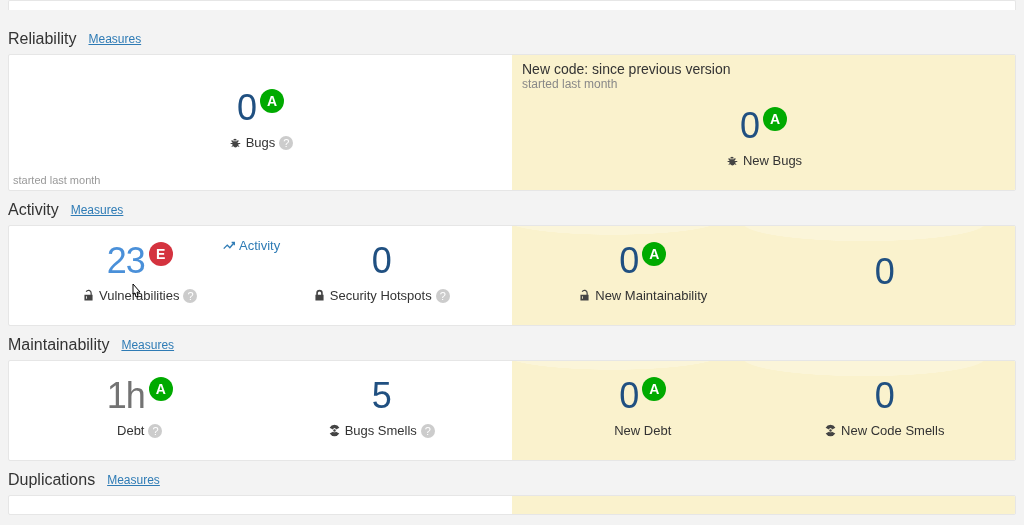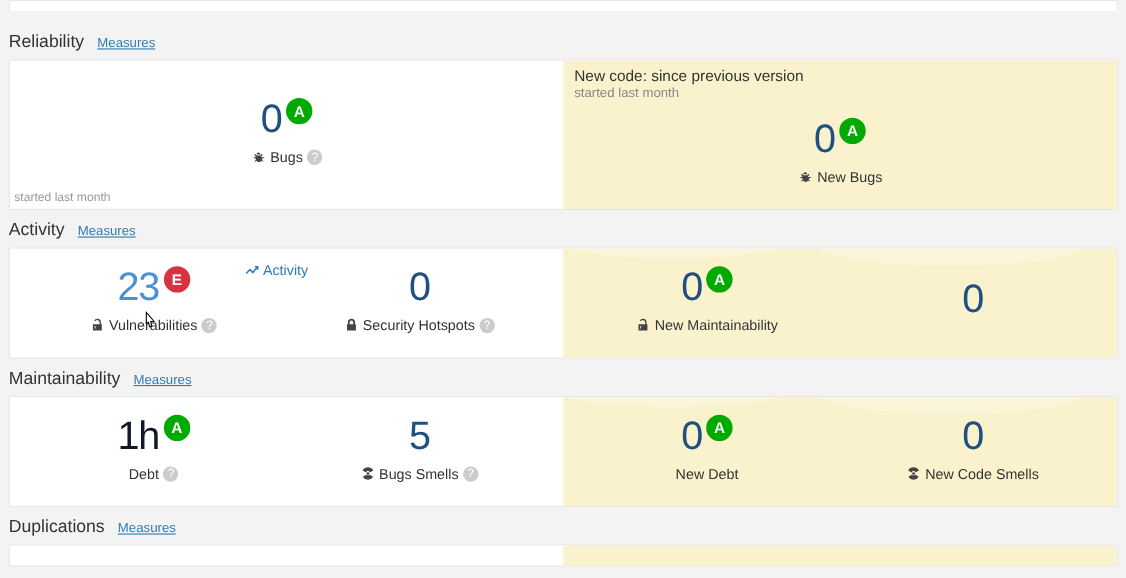--- a/index.html
+++ b/index.html
@@ -204,21 +204,21 @@
   </div>
 
   <div class="section-title">
     <h2>Maintainability</h2>
     <a class="measures-link">Measures</a>
   </div>
   <div class="panel">
     <div class="left">
       <div class="cell">
         <div class="withrating">
-          <span class="bignum" style="color:#0f172a">1h</span>
+          <span class="bignum" style="color:#737373">1h</span>
           <span class="rating rating-A">A</span>
         </div>
         <div class="metric-label">
           <span>Debt</span>
           <span class="help">?</span>
         </div>
       </div>
       <div class="cell">
         <div class="withrating">
           <span class="bignum">5</span>

